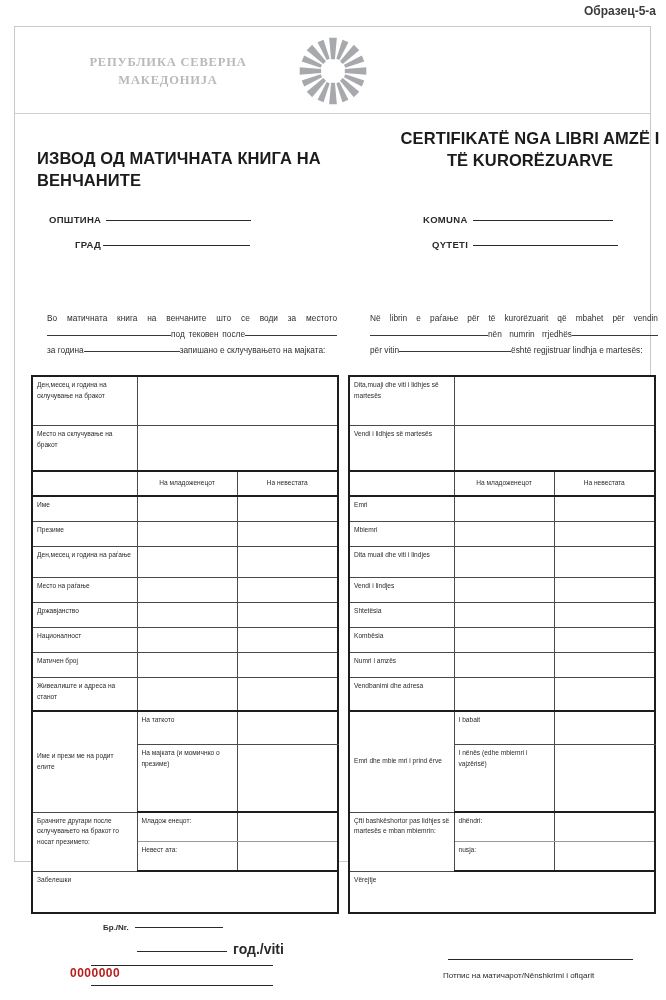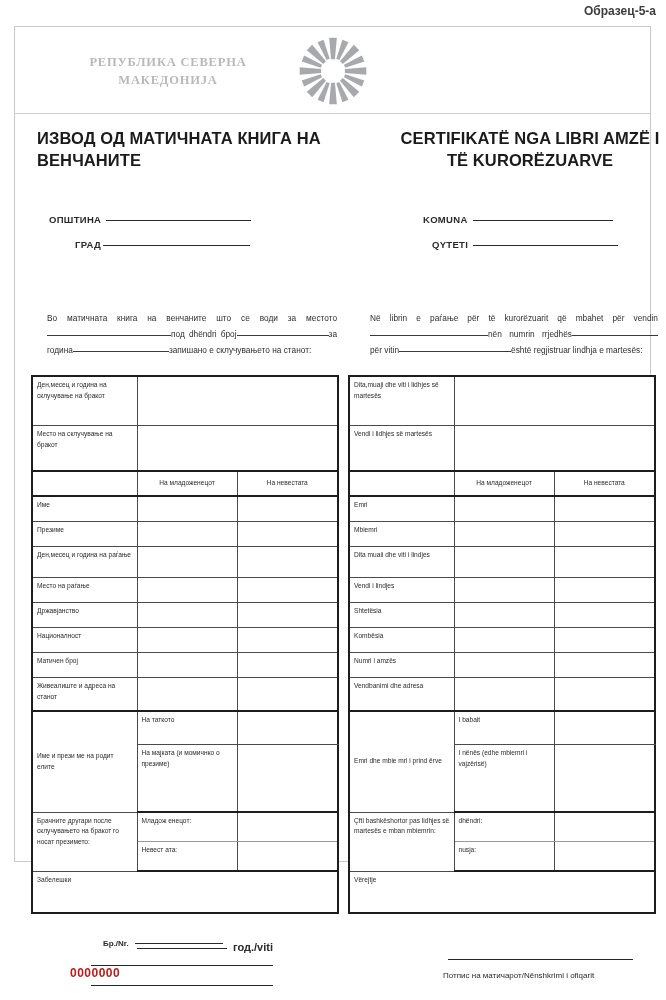--- a/index.html
+++ b/index.html
@@ -68,21 +68,21 @@
   }
   .title {
     position: absolute;
     top: 14px;
     font-size: 16.5px;
     font-weight: 700;
     line-height: 1.32;
     color: #1b1b1b;
     letter-spacing: 0.1px;
   }
-  .title.mk { left: 22px; width: 290px; }
+  .title.mk { left: 22px; width: 290px; margin-top: 20px; }
   .title.sq { left: 385px; width: 260px; text-align: center; }
 
   .fieldline {
     position: absolute;
     font-size: 9.5px;
     font-weight: 700;
     color: #2a2a2a;
     white-space: nowrap;
     letter-spacing: 0.3px;
     margin-top: 32px;
@@ -152,27 +152,27 @@
   .tbl tr.thick-top > td { border-top-width: 2px; border-top-color: #1d1d1d; }
   .tbl tr.thick-bot > td { border-bottom-width: 2px; border-bottom-color: #1d1d1d; }
   .tbl td.thick-l { border-left-width: 2px;  border-left-color: #1d1d1d; }
   .tbl td.thick-r { border-right-width: 2px; border-right-color: #1d1d1d; }
   .tbl td.grayline { border-bottom-color: #9a9a9a; }
   .tbl td.mid { vertical-align: middle; }
 
   
   .footer { position: absolute; left: 0; top: 884px; width: 100%; height: 70px; }
   .f-brnr {
-    position: absolute; left: 88px; top: 28px;
+    position: absolute; left: 88px; top: 12px;
     font-size: 8px; font-weight: 700; color: #2a2a2a; white-space: nowrap;
   }
   .f-brnr .rule { display:inline-block; border-bottom: 1.2px solid #2a2a2a; width: 88px; margin-left: 6px; vertical-align: 2px; }
   .f-god {
     position: absolute; left: 122px; top: 30px;
-    font-size: 11px; font-weight: 700; color: #2a2a2a; white-space: nowrap; text-align: center;
+    font-size: 14px; font-weight: 700; color: #2a2a2a; white-space: nowrap; text-align: center;
   }
   .f-god .rule { display:inline-block; border-bottom: 1.2px solid #2a2a2a; width: 90px; margin-right: 6px; vertical-align: 2px; }
   .f-sigline1 { position: absolute; left: 76px; top: 54px; width: 182px; border-bottom: 1.6px solid #262626; }
   .f-sigline2 { position: absolute; left: 76px; top: 74px; width: 182px; border-bottom: 1.6px solid #262626; }
   .f-rsigline { position: absolute; left: 433px; top: 48px; width: 185px; border-bottom: 1.4px solid #262626; }
   .f-rsiglabel {
     position: absolute; left: 428px; top: 60px;
     font-size: 8px; color: #2a2a2a; white-space: nowrap;
   }
   .serial {
@@ -252,21 +252,21 @@
     <div class="title mk">ИЗВОД ОД МАТИЧНАТА КНИГА НА ВЕНЧАНИТЕ</div>
     <div class="title sq">CERTIFIKATË NGA LIBRI AMZË I TË KURORËZUARVE</div>
 
     <div class="fieldline f-opstina"><span>ОПШТИНА</span><span class="rule"></span></div>
     <div class="fieldline f-grad"><span>ГРАД</span><span class="rule"></span></div>
     <div class="fieldline f-komuna"><span>KOMUNA</span><span class="rule"></span></div>
     <div class="fieldline f-qyteti"><span>QYTETI</span><span class="rule"></span></div>
   </div>
 
   <div class="intro mk">
-    <span>Во матичната книга на венчаните што се води за местото</span><span class="rule r-w1"></span><span>под dhëndri број</span><span class="rule r-w2"></span><span>за година</span><span class="rule r-w3"></span><span>запишано е склучувањето на станот:</span>
+    <span>Во матичната книга на венчаните што се води за местото</span><span class="rule r-w1"></span><span>под текoвен после</span><span class="rule r-w2"></span><span>за година</span><span class="rule r-w3"></span><span>запишано е склучувањето на мајката:</span>
   </div>
 
   <div class="intro sq">
     <span>Në librin e раѓање për të kurorëzuarit që mbahet për vendin</span><span class="rule r-w4"></span><span>nën numrin rrjedhës</span><span class="rule r-w5"></span><span>për vitin</span><span class="rule r-w6"></span><span>është regjistruar lindhja e martesës:</span>
   </div>
 
   <table class="tbl left">
     <colgroup>
         <col style="width:105px">
         <col style="width:100px">

